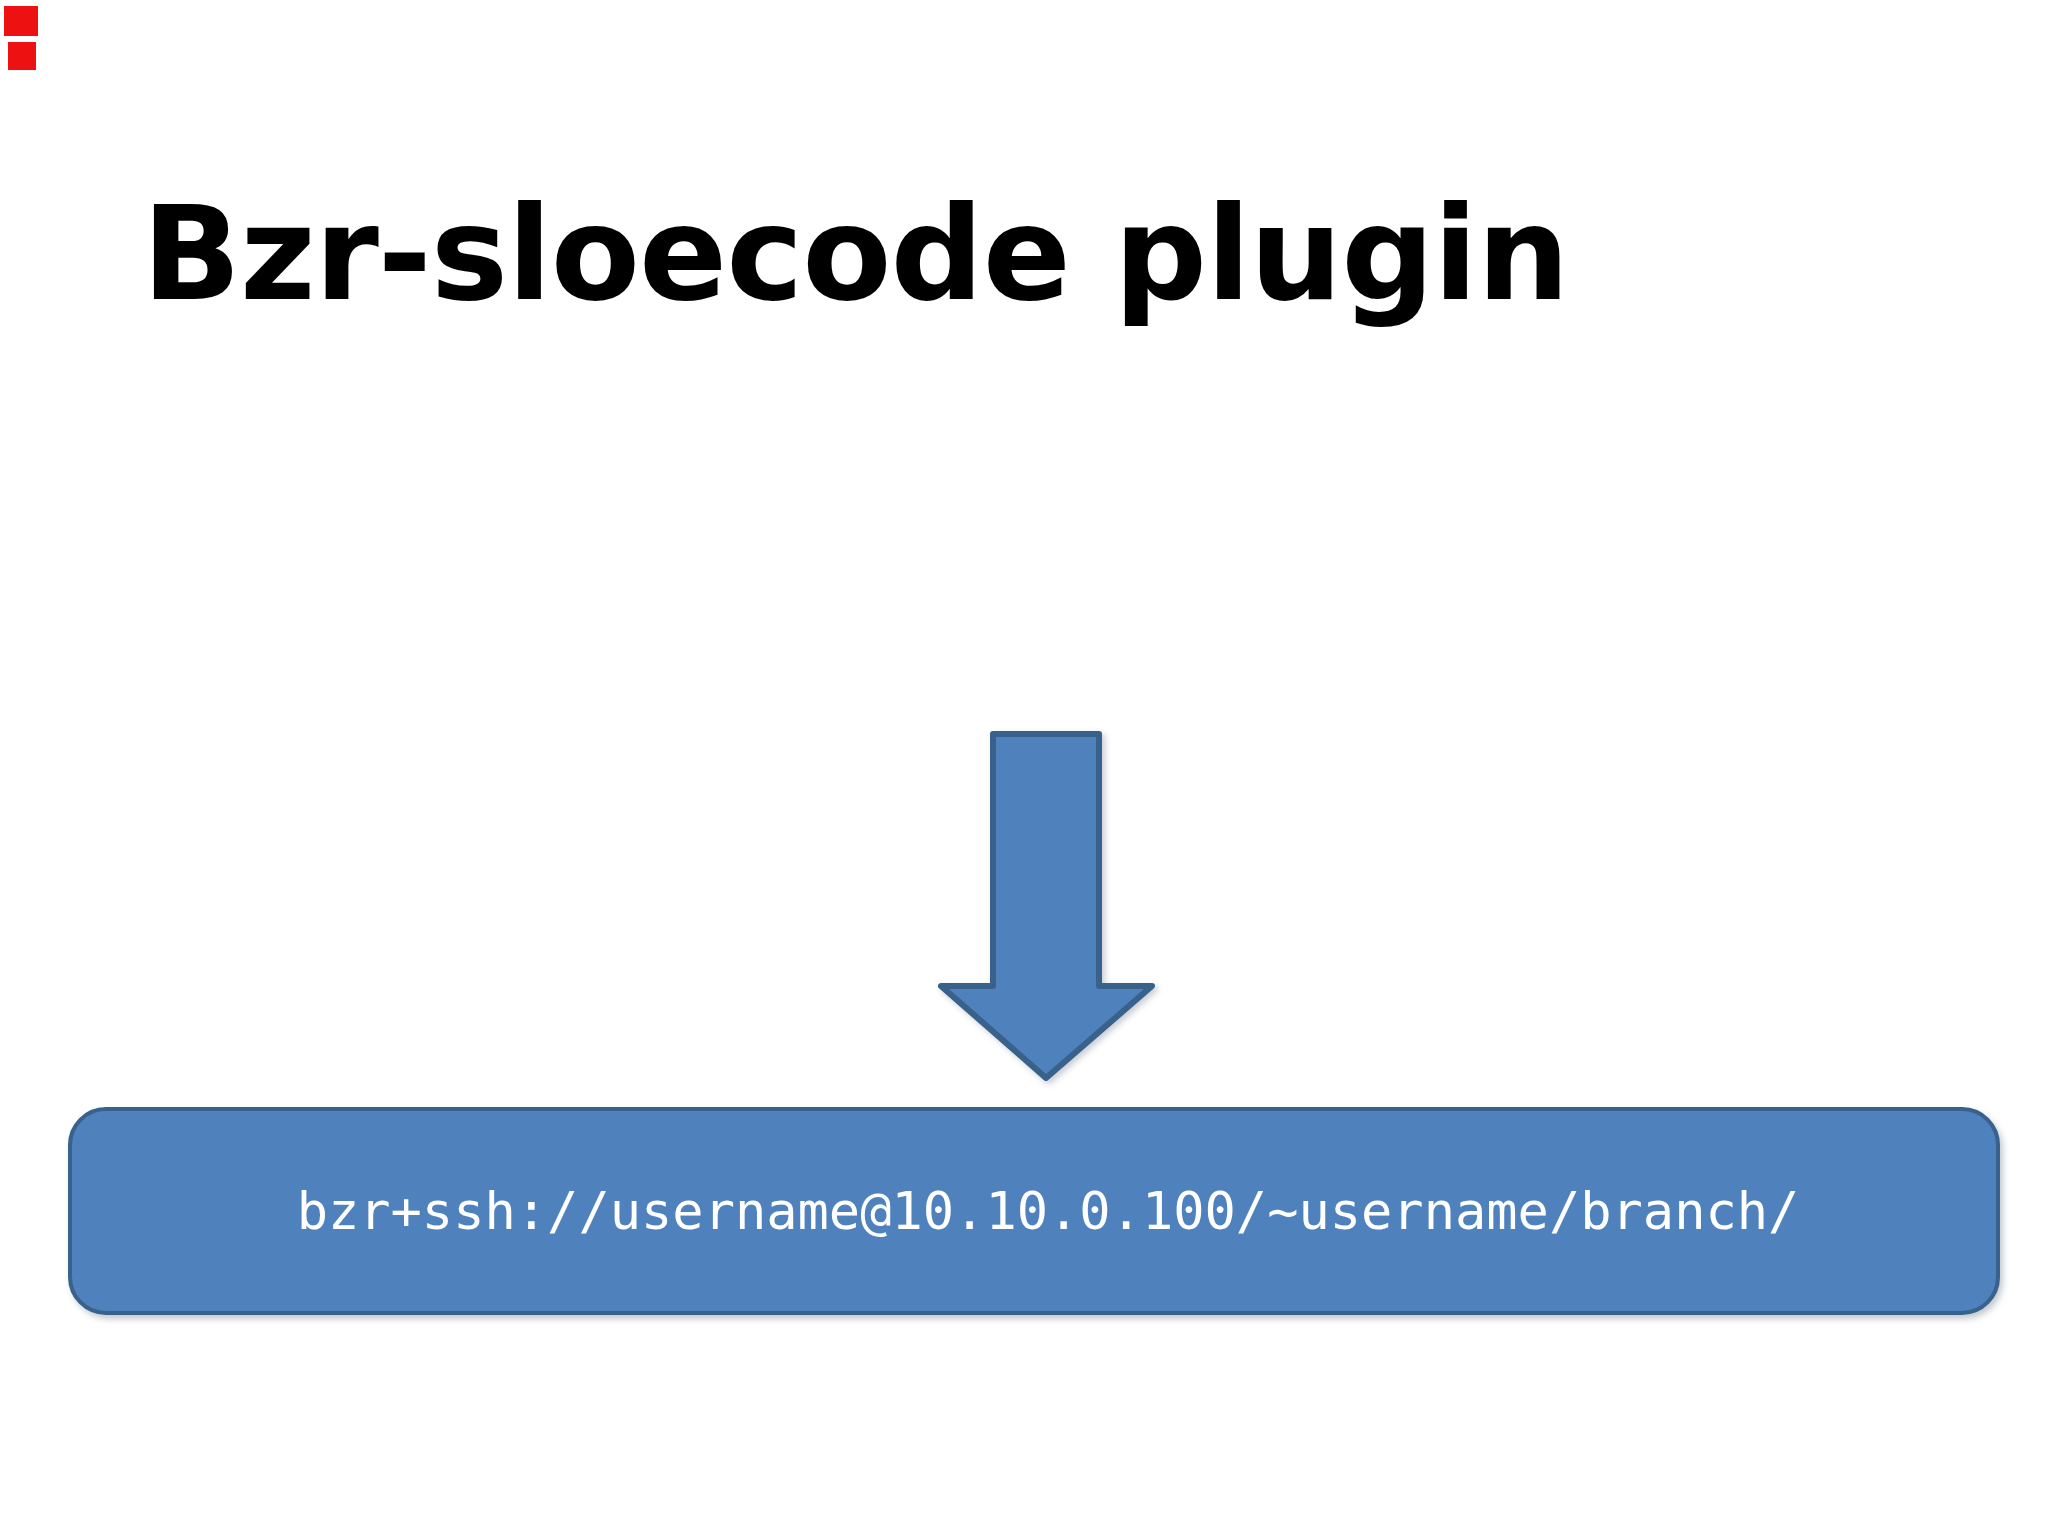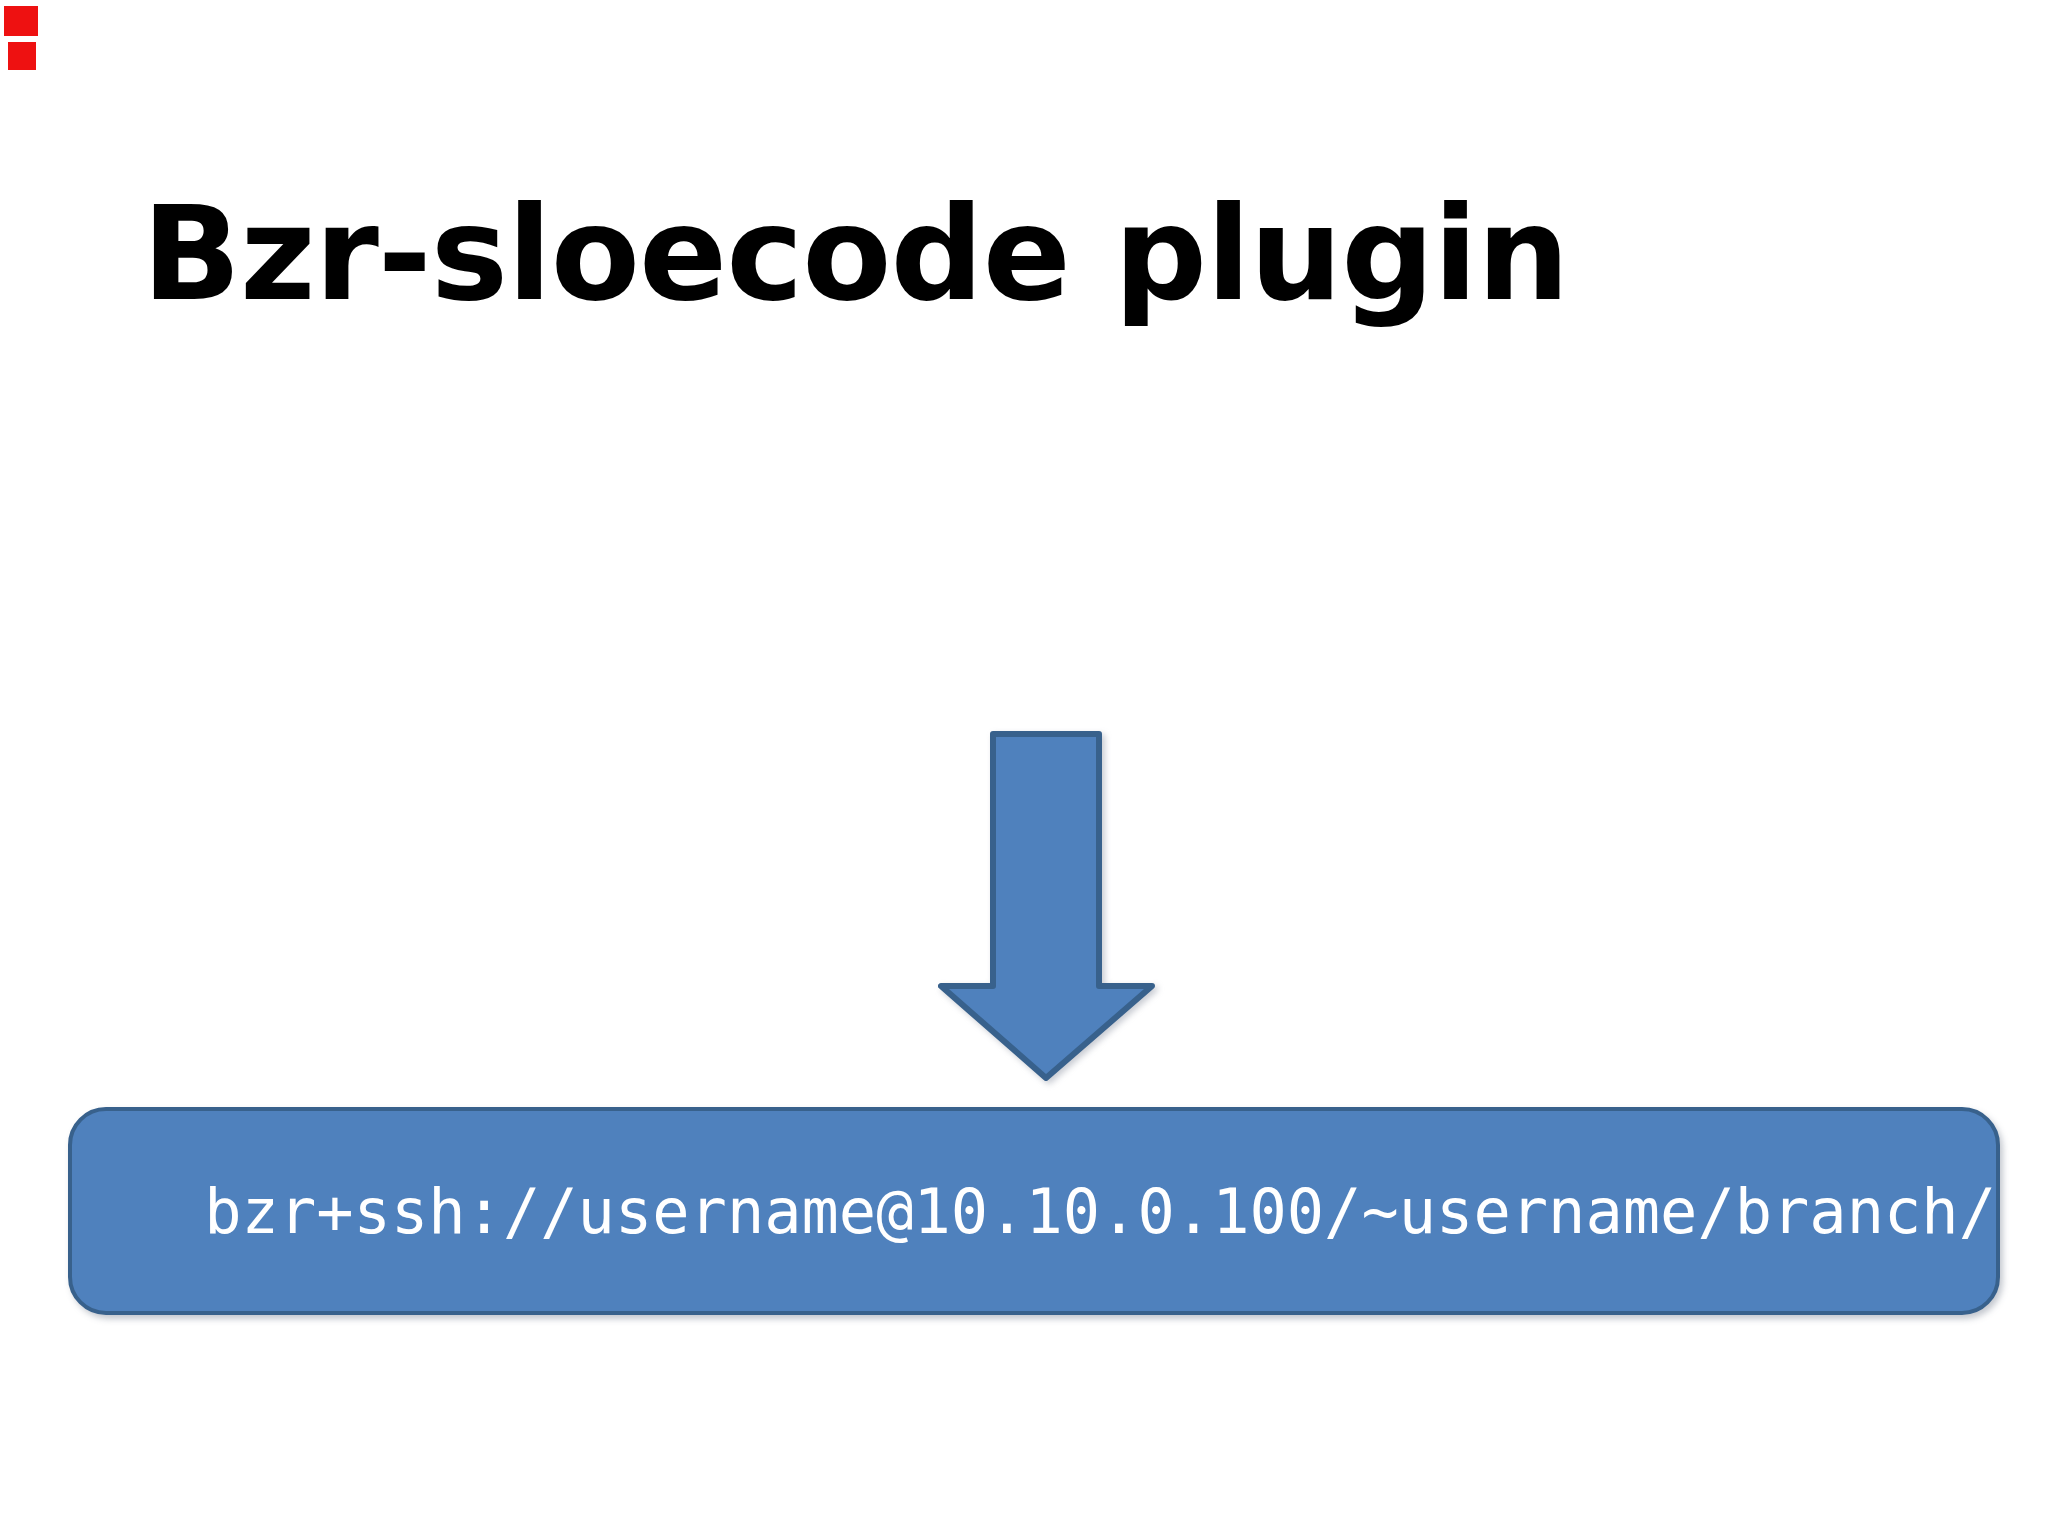--- a/index.html
+++ b/index.html
@@ -64,23 +64,23 @@
     height: 209px;
     justify-content: center;
     font-size: 77px;
   }
 
   .flow-box.bottom-box {
     left: 68px;
     top: 1107px;
     width: 1932px;
     height: 208px;
-    justify-content: flex-end;
+    justify-content: center;
     padding-left: 28px;
-    font-size: 62px;
+    font-size: 52px;
   }
 
   .arrow-svg {
     position: absolute;
     left: 900px;
     top: 690px;
     width: 300px;
     height: 420px;
     filter: drop-shadow(3px 3px 3px rgba(100, 110, 130, 0.35));
   }

